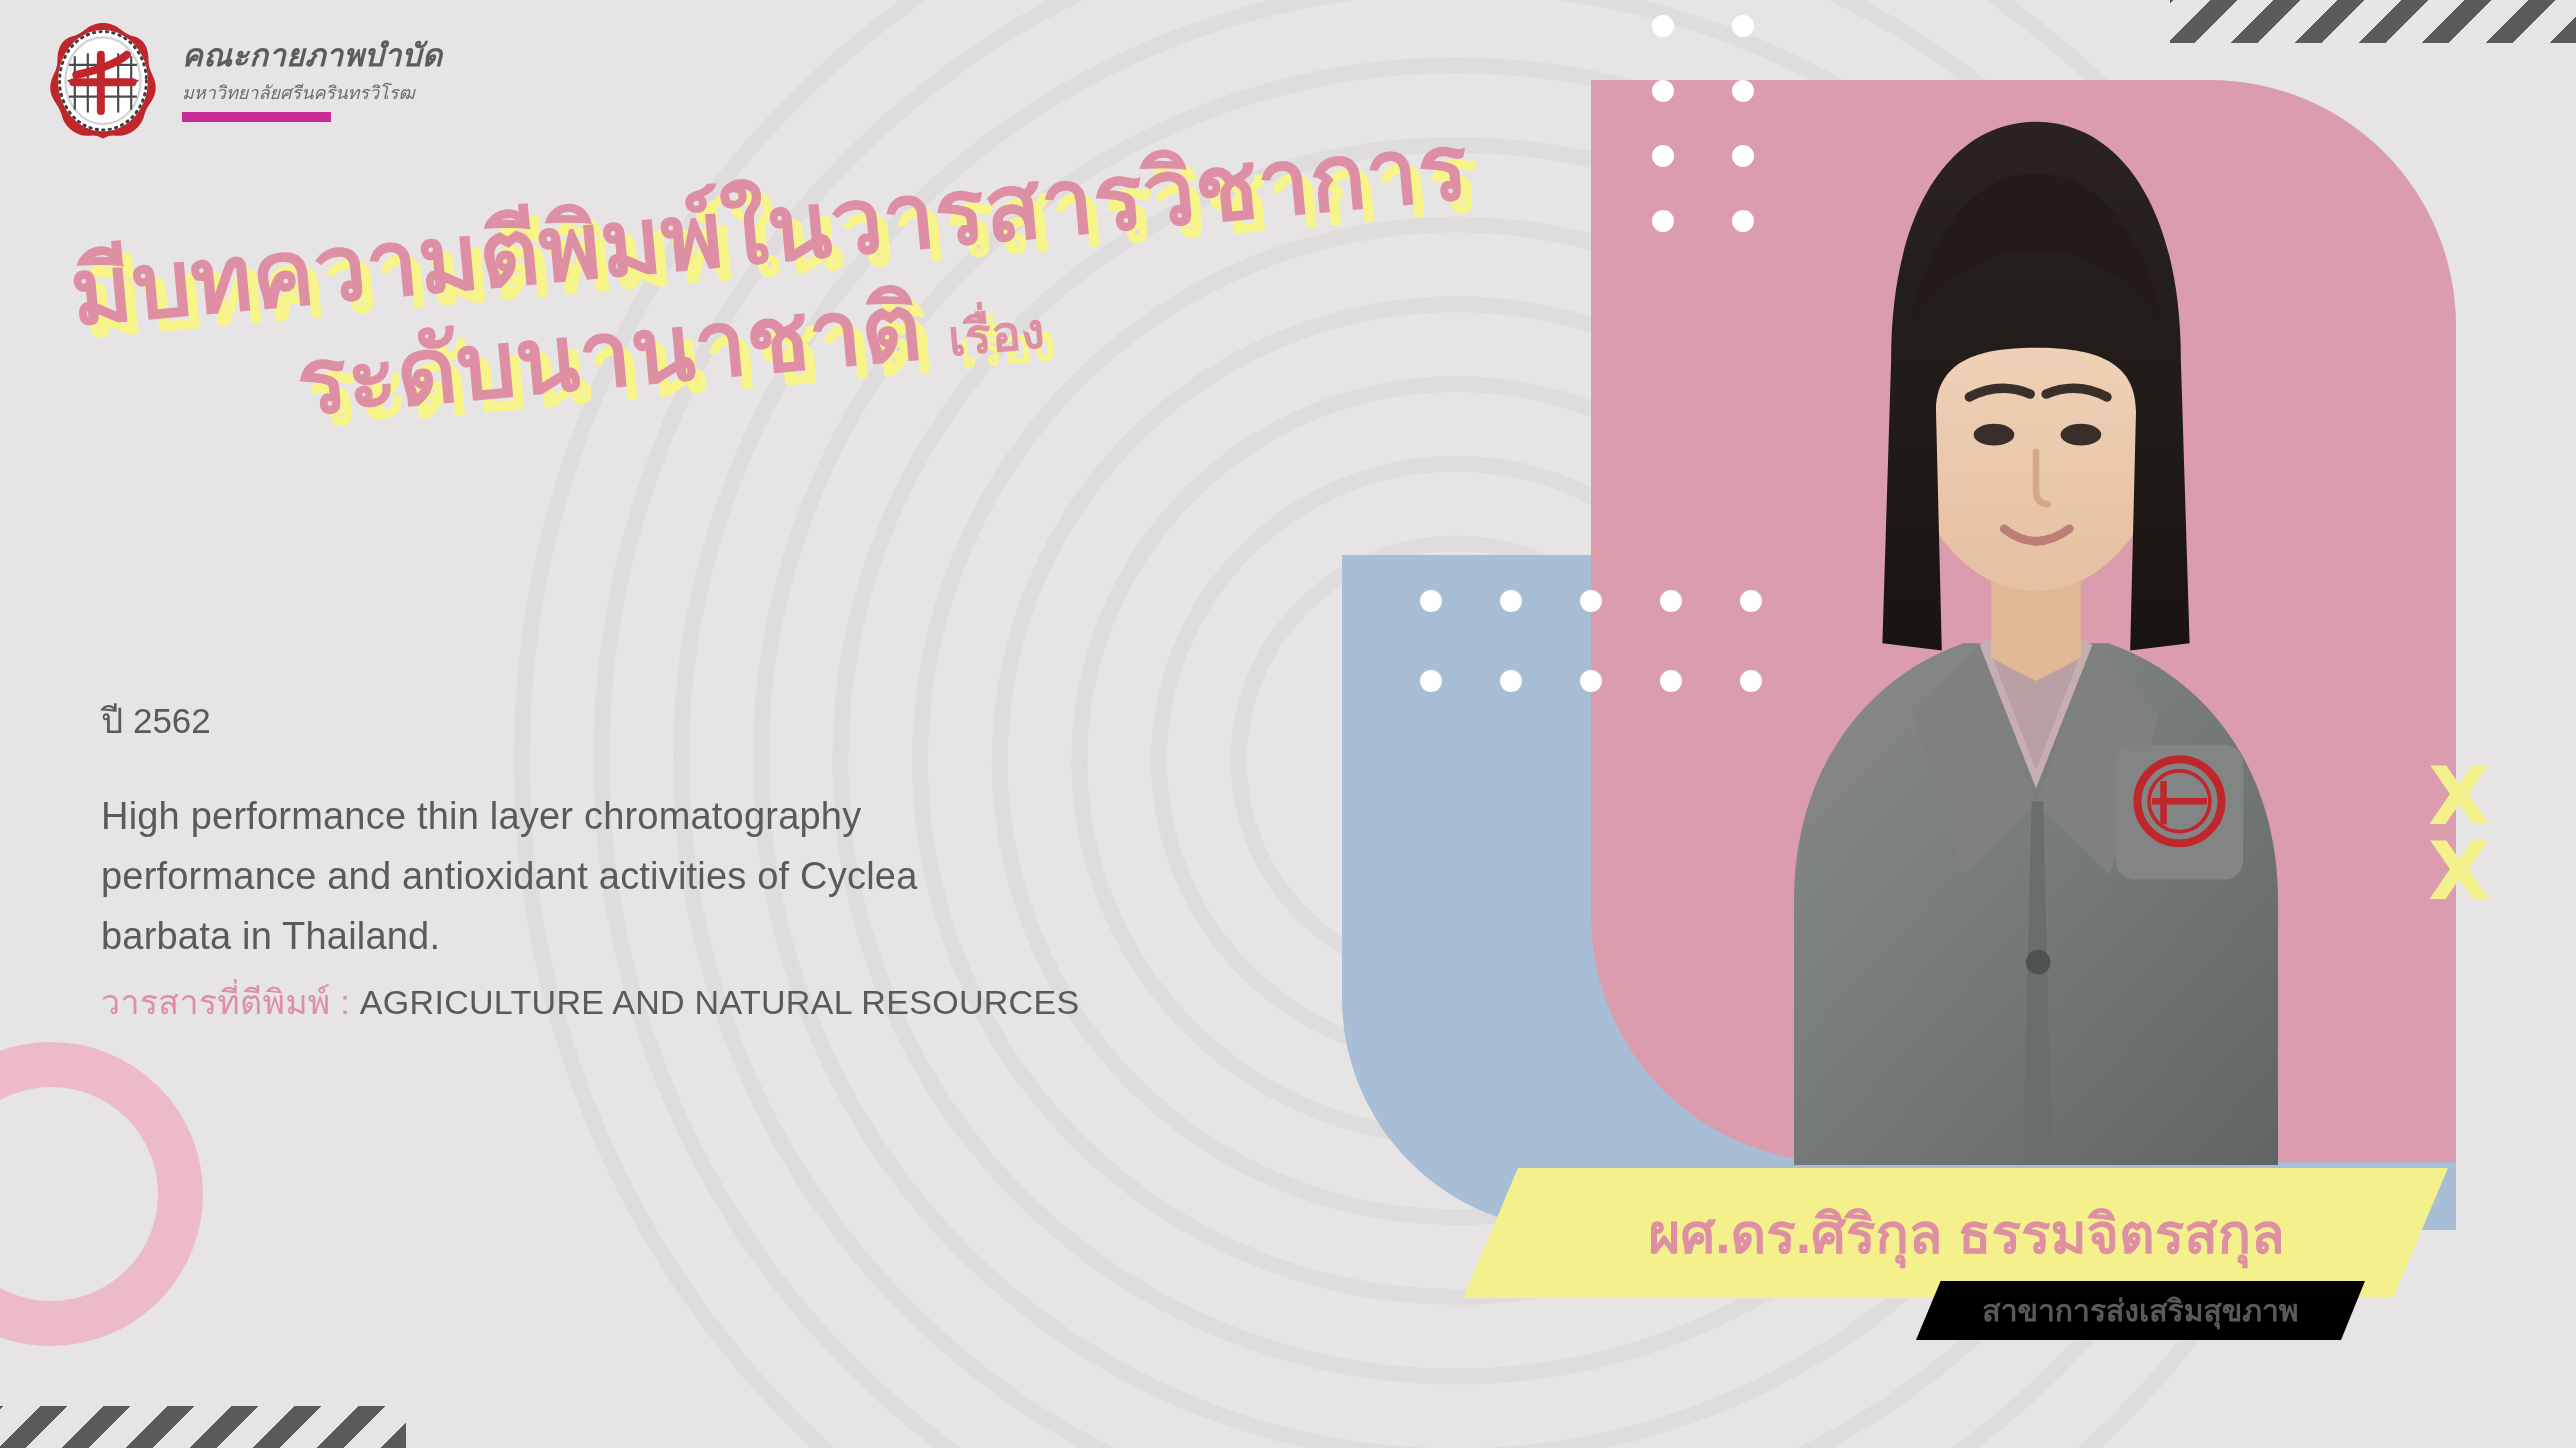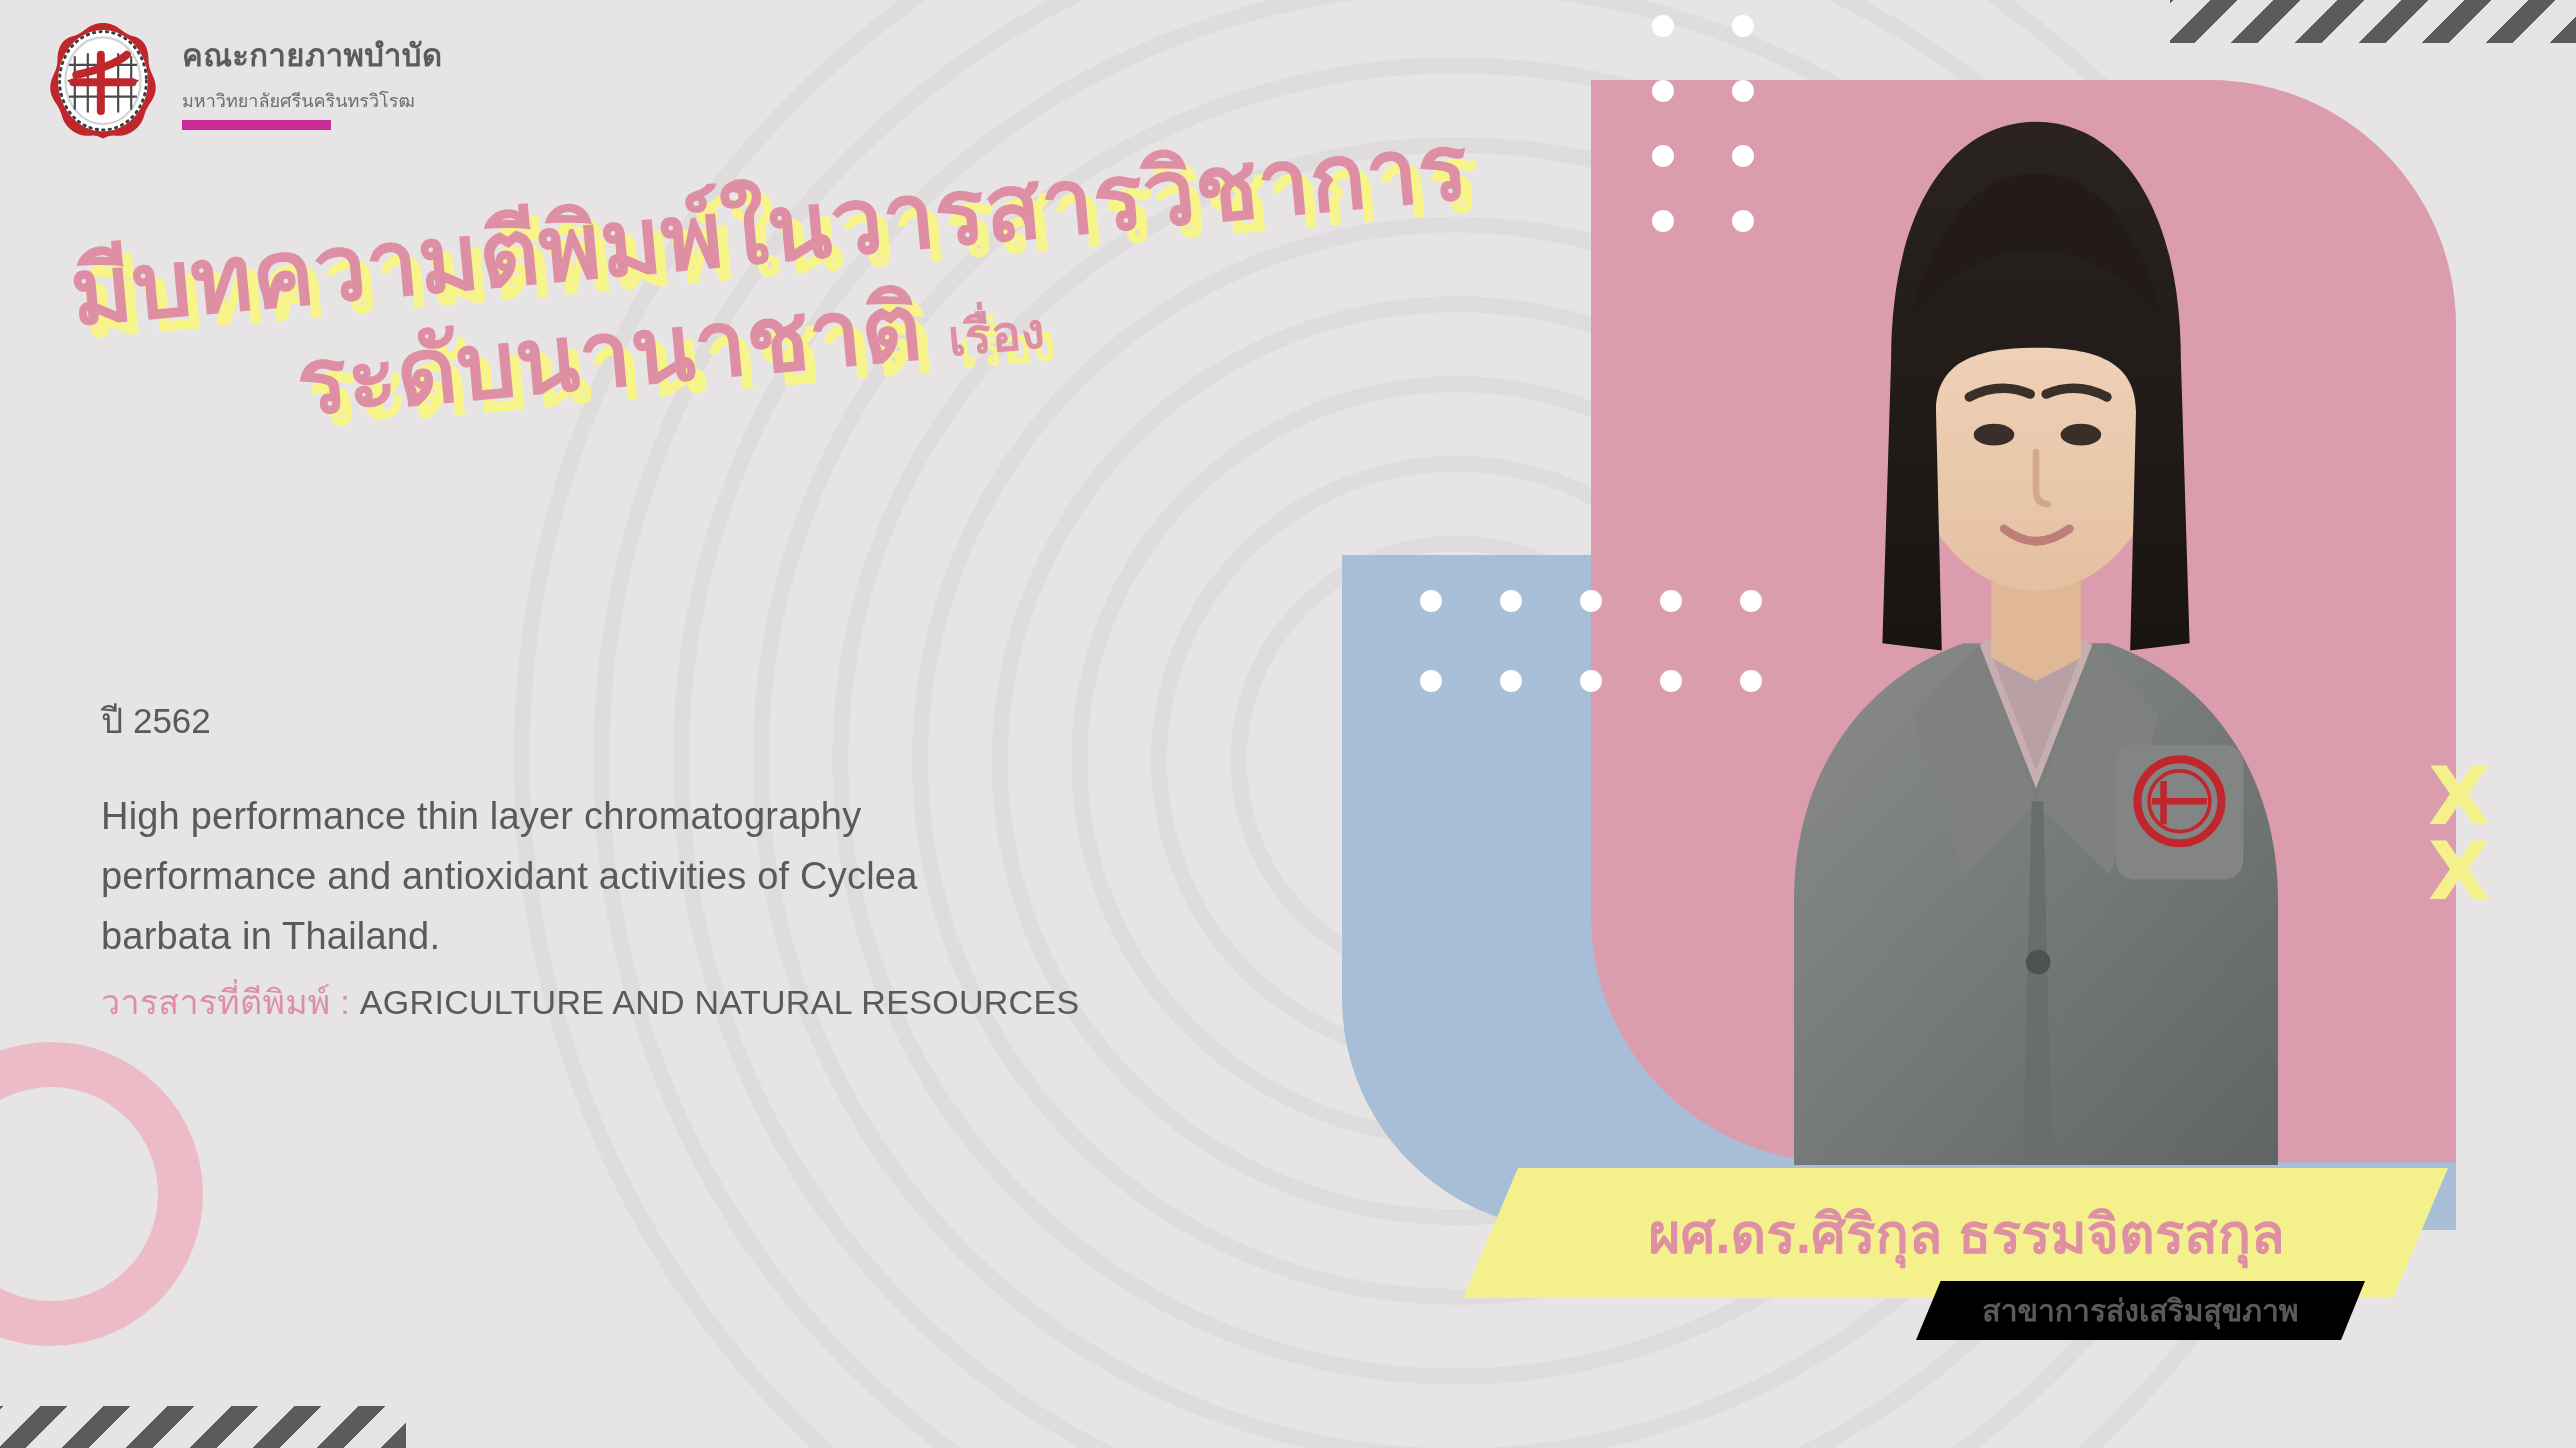--- a/index.html
+++ b/index.html
@@ -63,23 +63,23 @@
     position:absolute;left:2428px;top:759px;
     display:flex;flex-direction:column;align-items:center;
     line-height:0.92;
     font-size:81px;font-weight:700;color:#F4F18C;
     font-family:"DejaVu Sans",sans-serif;
   }
 
   
   #logo-block{position:absolute;left:43px;top:20px;display:flex;align-items:flex-start;gap:19px;}
   #logo-mark{width:120px;height:120px;flex:0 0 auto;}
-  #logo-text{padding-top:19px;}
+  #logo-text{padding-top:19px;font-style:italic;}
   #logo-title{font-size:31px;font-weight:700;color:#5C5C5C;letter-spacing:0.4px;line-height:1.12;}
-  #logo-sub{font-size:18px;color:#6D6D6D;line-height:1.2;margin-top:17px;}
+  #logo-sub{font-size:18px;color:#6D6D6D;line-height:1.2;margin-top:9px;}
   #logo-rule{margin-top:7.2px;width:149px;height:10px;background:#CB2B99;}
 
   
   #headline{
     position:absolute;left:76px;top:239px;width:1485px;
     transform:rotate(-5.2deg);transform-origin:0 50%;
   }
   .hl-line{
     position:relative;
     font-weight:700;color:#DE8FA4;

